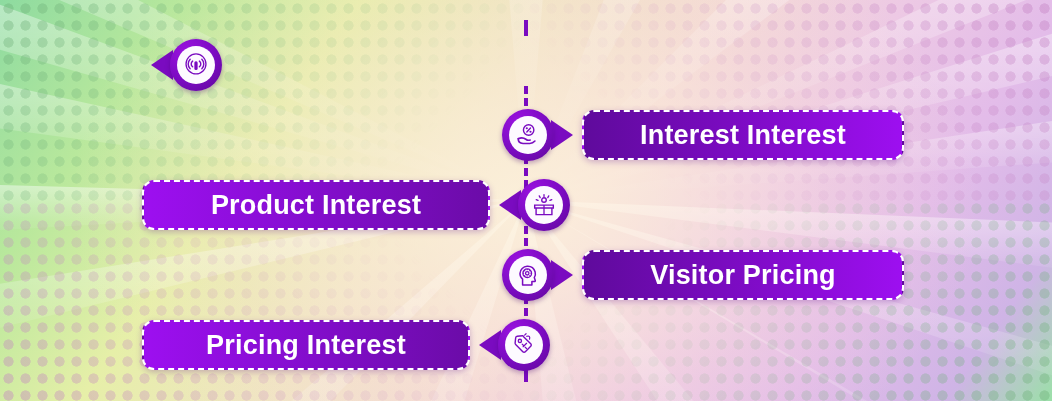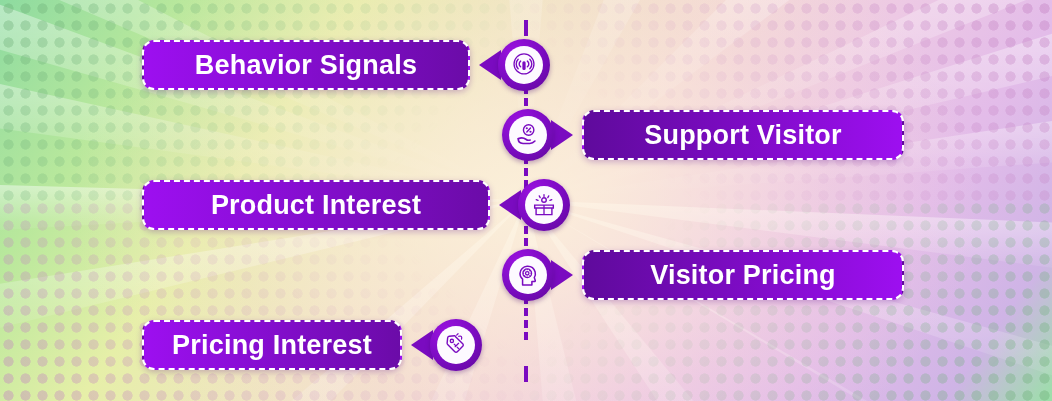--- a/index.html
+++ b/index.html
@@ -153,23 +153,20 @@
   <div class="diagram">
 
     <div class="spine" style="top:86px;height:44px;"></div>
     <div class="spine" style="top:156px;height:44px;"></div>
     <div class="spine" style="top:226px;height:44px;"></div>
     <div class="spine" style="top:296px;height:44px;"></div>
     <div class="spine" style="top:20px;height:16px;"></div>
     <div class="spine" style="top:366px;height:16px;"></div>
 
     <div class="row left" style="top:36px;padding-left:142px;">
-      <div class="pill l" style="width:328px;">
-        <span>Behavior Signals</span>
-      </div>
       <div class="gap-l"></div>
       <div class="badge toleft">
         <div class="ptr"></div>
         <div class="ring"></div>
         <div class="disc">
           <svg viewBox="0 0 24 24" fill="none" stroke="#7A0BC0" stroke-width="1.5">
             <circle cx="12" cy="11" r="9.2" stroke-width="1.2"></circle>
             <path d="M6.6 15.4a6.3 6.3 0 0 1 0-8.8" stroke-width="1.3" stroke-linecap="round"></path>
             <path d="M17.4 6.6a6.3 6.3 0 0 1 0 8.8" stroke-width="1.3" stroke-linecap="round"></path>
             <path d="M8.9 13.6a3.2 3.2 0 0 1 0-5.2" stroke-width="1.3" stroke-linecap="round"></path>
@@ -190,21 +187,21 @@
             <path d="M10.9 9.2l3.4-3.6" stroke-width="1.3" stroke-linecap="round"></path>
             <circle cx="10.9" cy="5.8" r="1" fill="#7A0BC0" stroke="none"></circle>
             <circle cx="14.3" cy="9" r="1" fill="#7A0BC0" stroke="none"></circle>
             <path d="M3 15.4c2.6-1.2 5-1 7 .5 1.3 1 2.6 1.2 4 .7" stroke-width="1.5" stroke-linecap="round"></path>
             <path d="M3 15.4c-.1 2.4 1.7 4.2 4.4 4.4h6.3c1.9 0 3.4-.8 4.7-2.2" stroke-width="1.5" stroke-linecap="round"></path>
           </svg>
         </div>
       </div>
       <div class="gap-l"></div>
       <div class="pill r" style="width:322px;">
-        <span>Support Visitor</span>
+        <span>Interest Interest</span>
       </div>
     </div>
 
     <div class="row left" style="top:176px;padding-left:142px;">
       <div class="pill l" style="width:348px;">
         <span>Product Interest</span>
       </div>
       <div class="gap-l"></div>
       <div class="badge toleft">
         <div class="ptr"></div>
@@ -236,21 +233,21 @@
           </svg>
         </div>
       </div>
       <div class="gap-l"></div>
       <div class="pill r" style="width:322px;">
         <span>Visitor Pricing</span>
       </div>
     </div>
 
     <div class="row left" style="top:316px;padding-left:142px;">
-      <div class="pill l" style="width:260px;">
+      <div class="pill l" style="width:328px;">
         <span>Pricing Interest</span>
       </div>
       <div class="gap-l"></div>
       <div class="badge toleft">
         <div class="ptr"></div>
         <div class="ring"></div>
         <div class="disc">
           <svg viewBox="0 0 24 24" fill="none" stroke="#7A0BC0" stroke-width="1.4">
             <path d="M11.6 4.3l6.6 6.6a1.6 1.6 0 0 1 0 2.3l-5 5a1.6 1.6 0 0 1-2.3 0L4.3 11.6
                      a1.6 1.6 0 0 1-.5-1.3l.5-5a1.6 1.6 0 0 1 1.4-1.4l5-.5a1.6 1.6 0 0 1 .9.9z" stroke-width="1.3" stroke-linejoin="round"></path>

